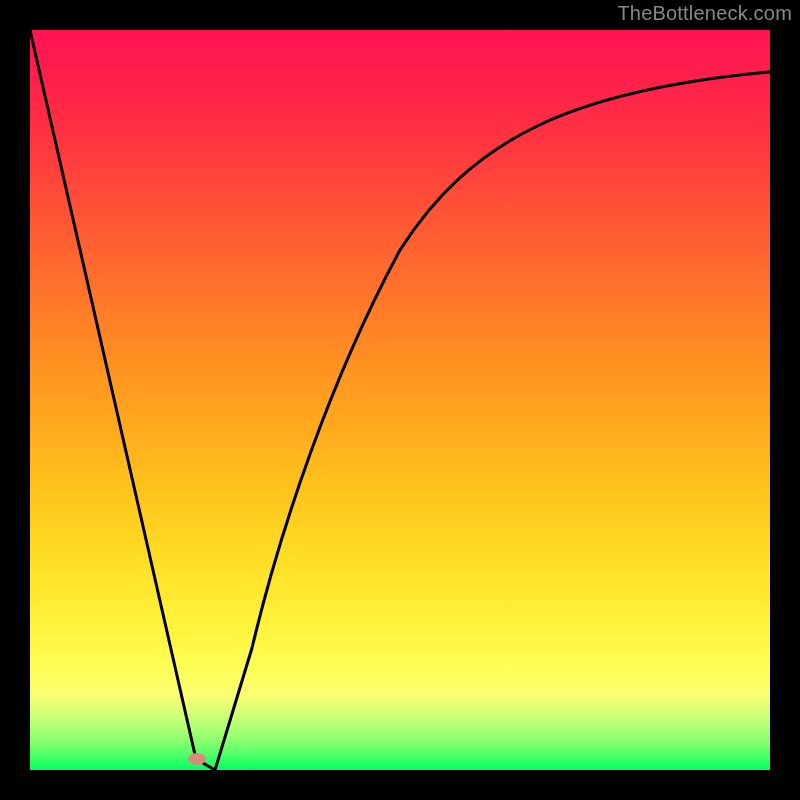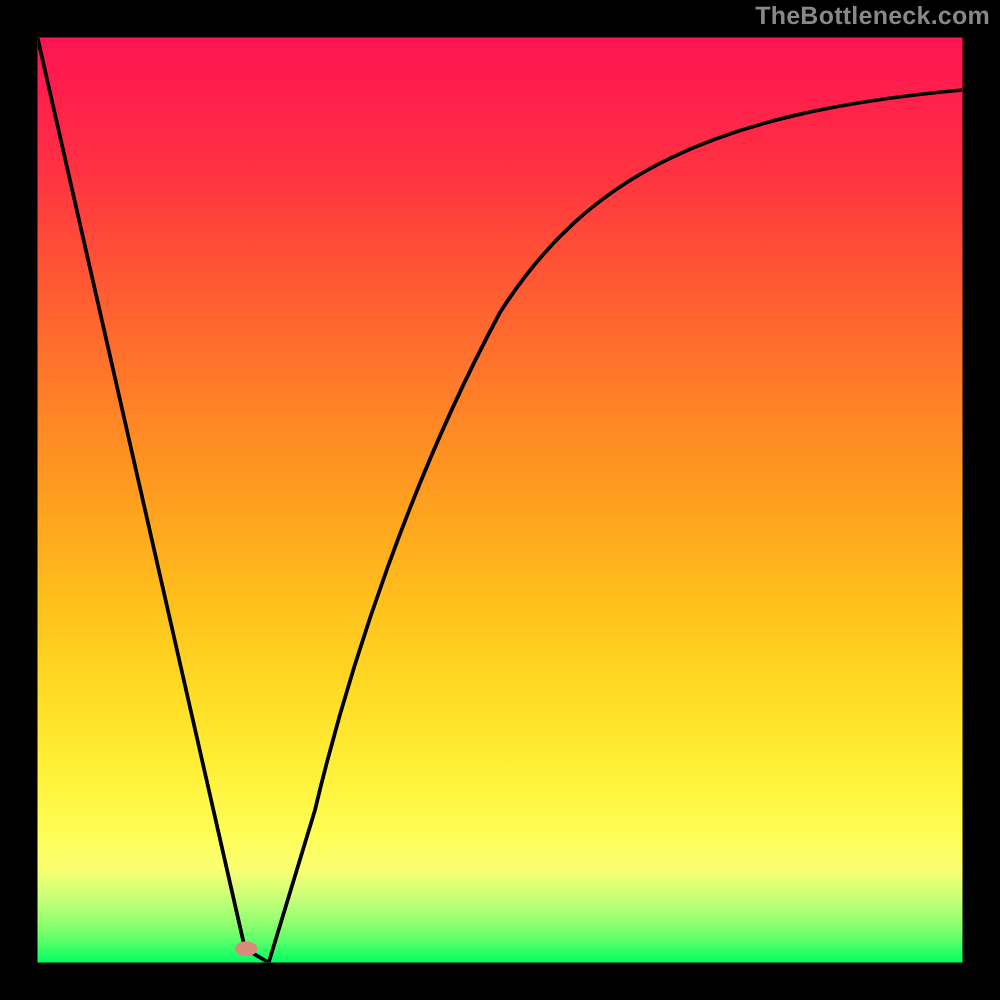--- a/index.html
+++ b/index.html
@@ -16,21 +16,21 @@
     height: 800px;
     background: #000;
     position: relative;
   }
   .attribution {
     position: absolute;
     top: 2px;
     right: 8px;
     color: #888;
     font-size: 20px;
-    font-weight: 700;
+    font-weight: 400;
     letter-spacing: 0.2px;
   }
   .plot {
     position: absolute;
     left: 30px;
     top: 30px;
     width: 740px;
     height: 740px;
   }
   .gradient-bg {

